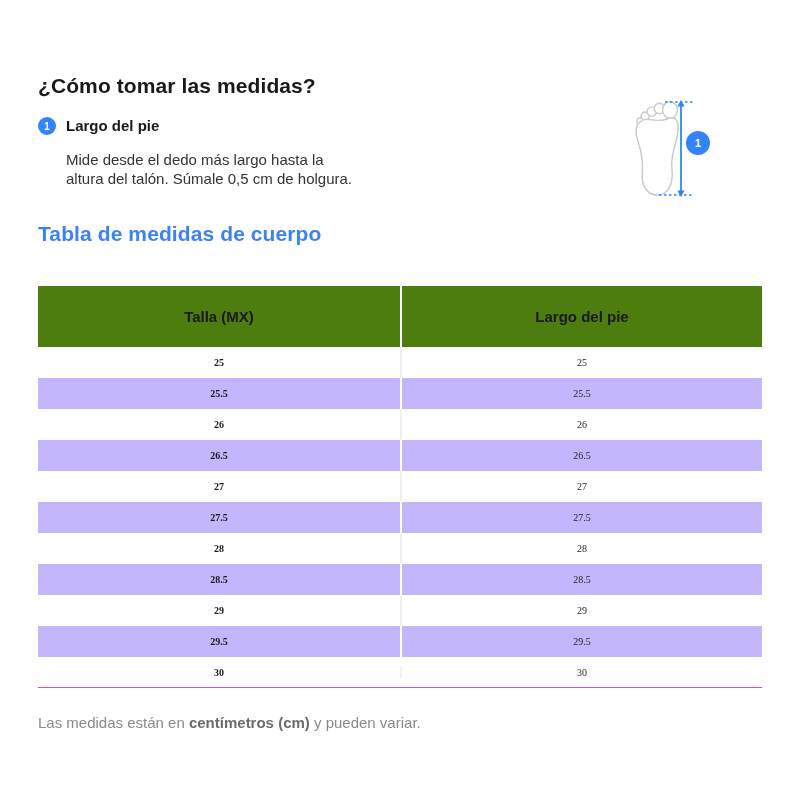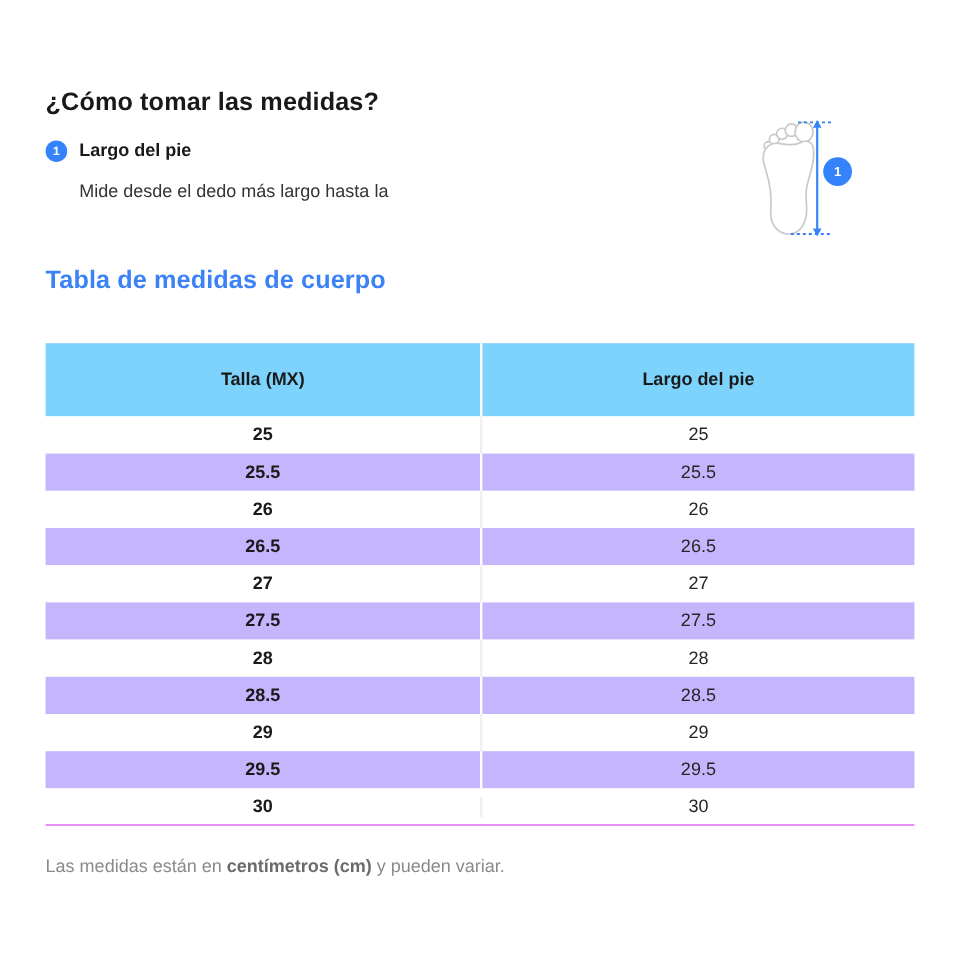--- a/index.html
+++ b/index.html
@@ -28,33 +28,33 @@
 
   .foot-illustration { position: absolute; left: 615px; top: 85px; width: 120px; height: 125px; }
 
   .section-title {
     position: absolute; left: 38px; top: 222px;
     font-size: 21px; font-weight: bold; color: #3b82f6; letter-spacing: 0.1px;
   }
 
   .size-table { position: absolute; left: 38px; top: 286px; width: 724px; }
   .thead {
-    display: flex; height: 61px; background: #7dd3fc;
+    display: flex; height: 61px; background: #4d7c0f;
   }
   .hcell {
     width: 50%; display: flex; align-items: center; justify-content: center;
     font-size: 15px; font-weight: bold; color: #1a1a1a;
   }
   .thead .c2 { border-left: 2px solid #ffffff; }
   .trow { display: flex; height: 31px; background: #ffffff; }
   .trow.alt { background: #c4b5fd; }
   .trow:last-child { border-bottom: 1px solid #d946ef; align-items: center; }
   .tcell {
     width: 50%; display: flex; align-items: center; justify-content: center;
-    font-size: 15px; color: #262626;
+    font-size: 10px; color: #262626; font-family: Liberation Serif, serif;
   }
   .tcell.c1 { font-weight: bold; color: #1a1a1a; }
   .trow .c2 { border-left: 2px solid #f0f0f0; }
   .trow.alt .c2 { border-left-color: #ffffff; }
 
   .footer-note {
     position: absolute; left: 38px; top: 713px;
     font-size: 15px; color: #8a8a8a; line-height: 20px;
   }
   .footer-note b { color: #6b6b6b; }
@@ -65,20 +65,21 @@
 <h1 class="page-title">¿Cómo tomar las medidas?</h1>
 
 <div class="step-row">
   <div class="step-badge">
     <span>1</span>
   </div>
   <div class="step-text">
     <div class="step-title">Largo del pie</div>
     <div class="step-desc">
       <div>Mide desde el dedo más largo hasta la</div>
+      <div>altura del talón. Súmale 0,5 cm de holgura.</div>
     </div>
   </div>
 </div>
 
 <svg class="foot-illustration" viewBox="0 0 120 125" xmlns="http://www.w3.org/2000/svg">
   <g stroke="#c9c9c9" stroke-width="1.4" fill="#ffffff">
     <circle cx="25.3" cy="36.5" r="3.5"></circle>
     <circle cx="30.2" cy="31" r="4"></circle>
     <circle cx="36.8" cy="26.5" r="4.6"></circle>
     <circle cx="44.5" cy="23.5" r="5.2"></circle>

